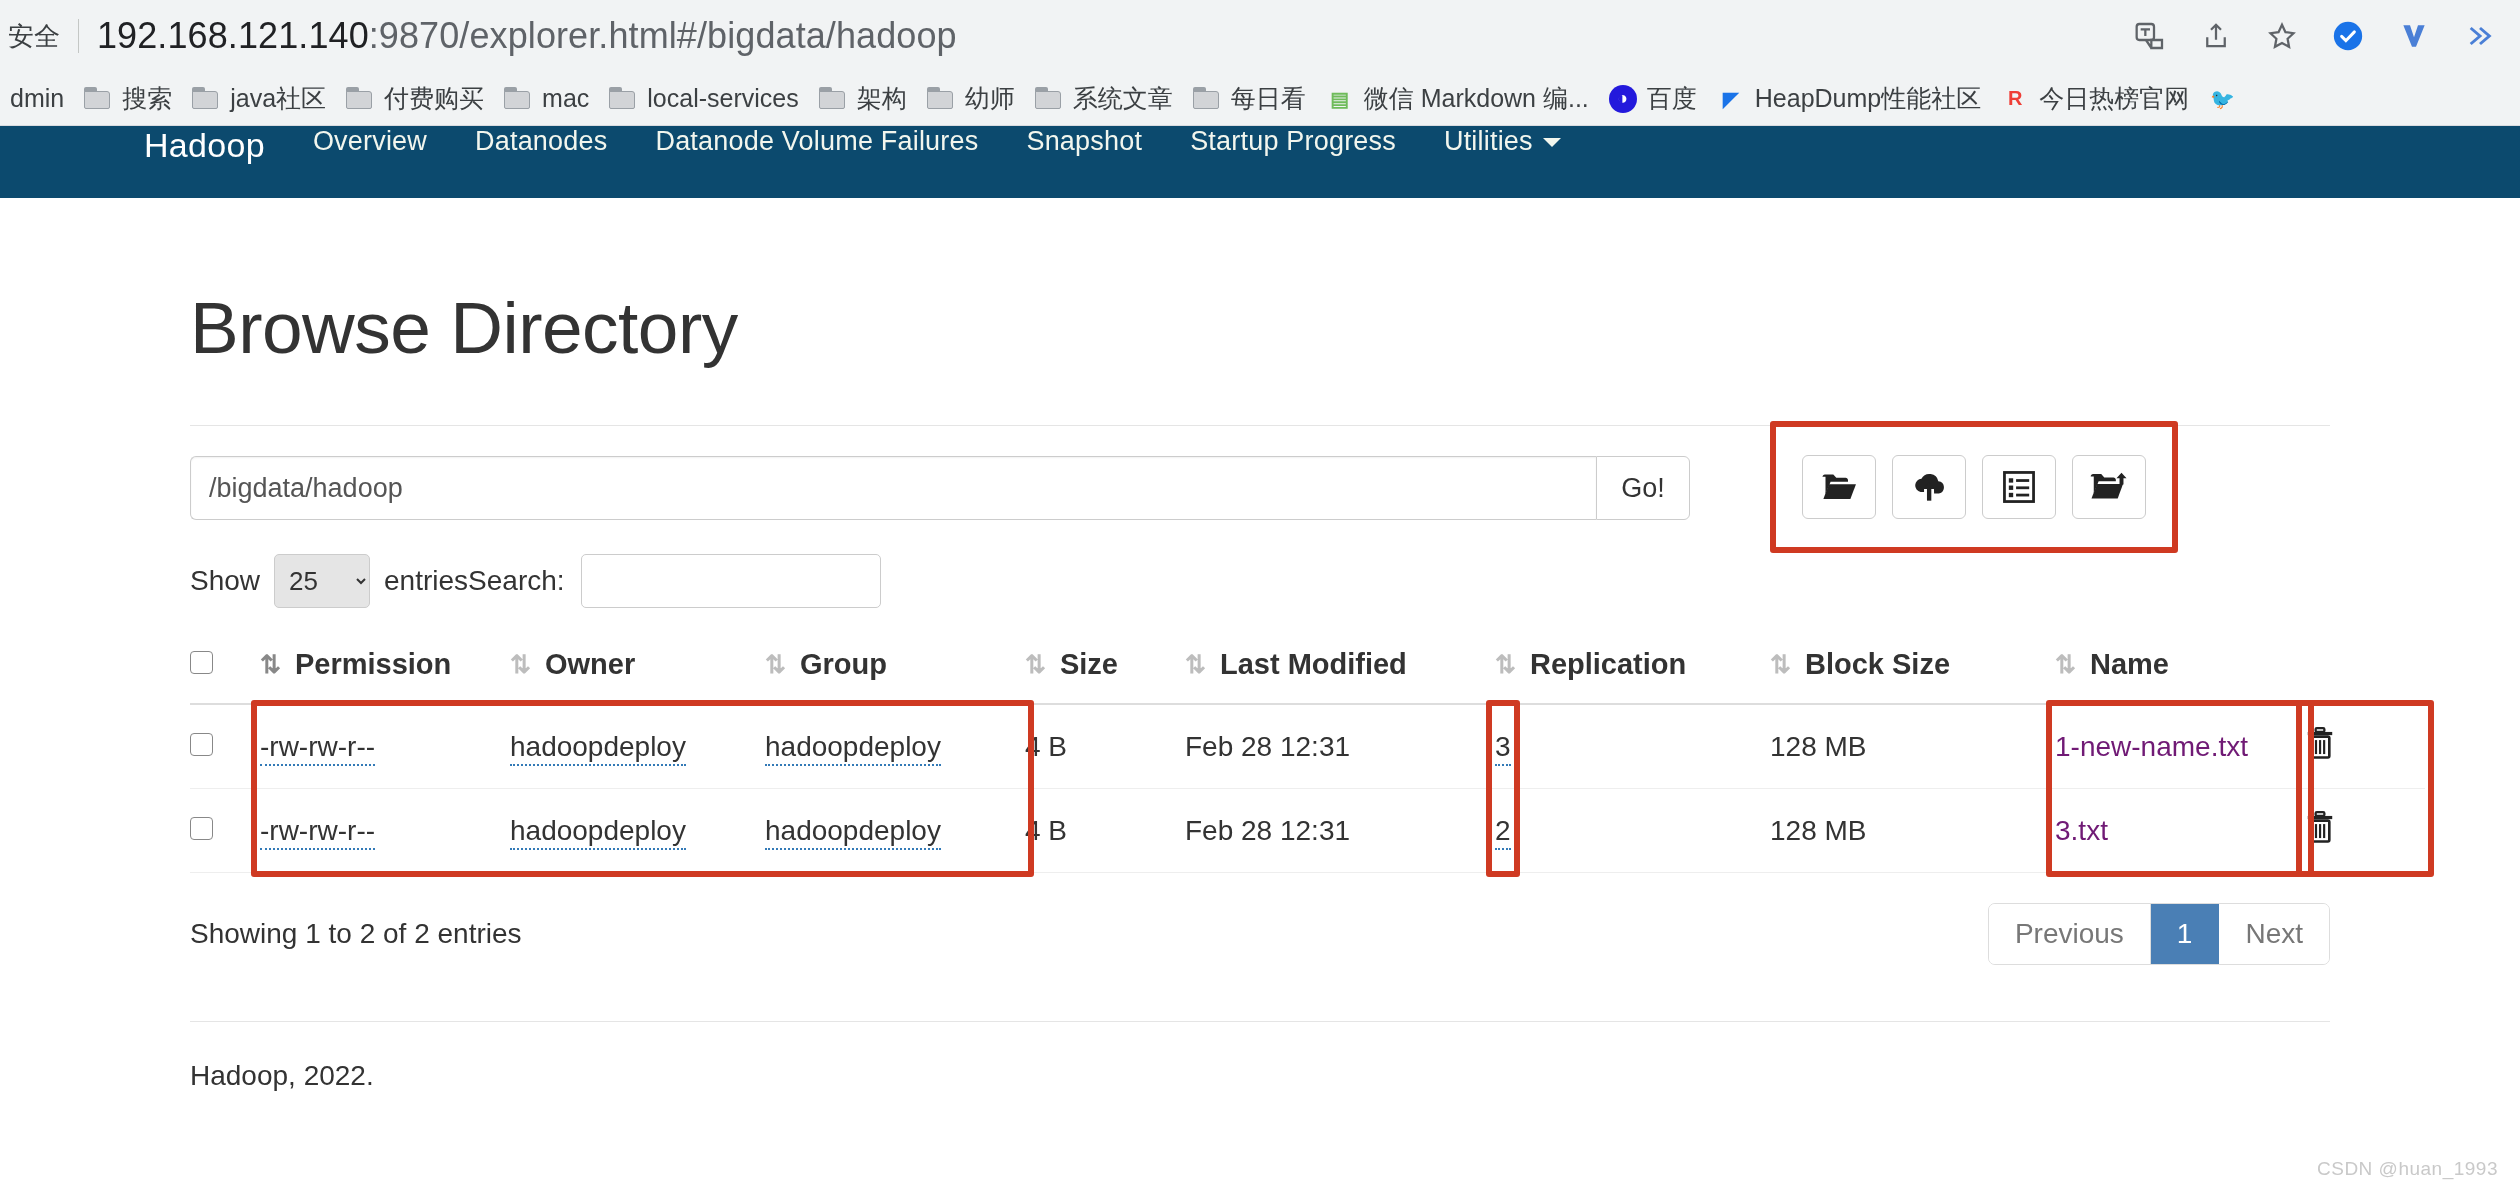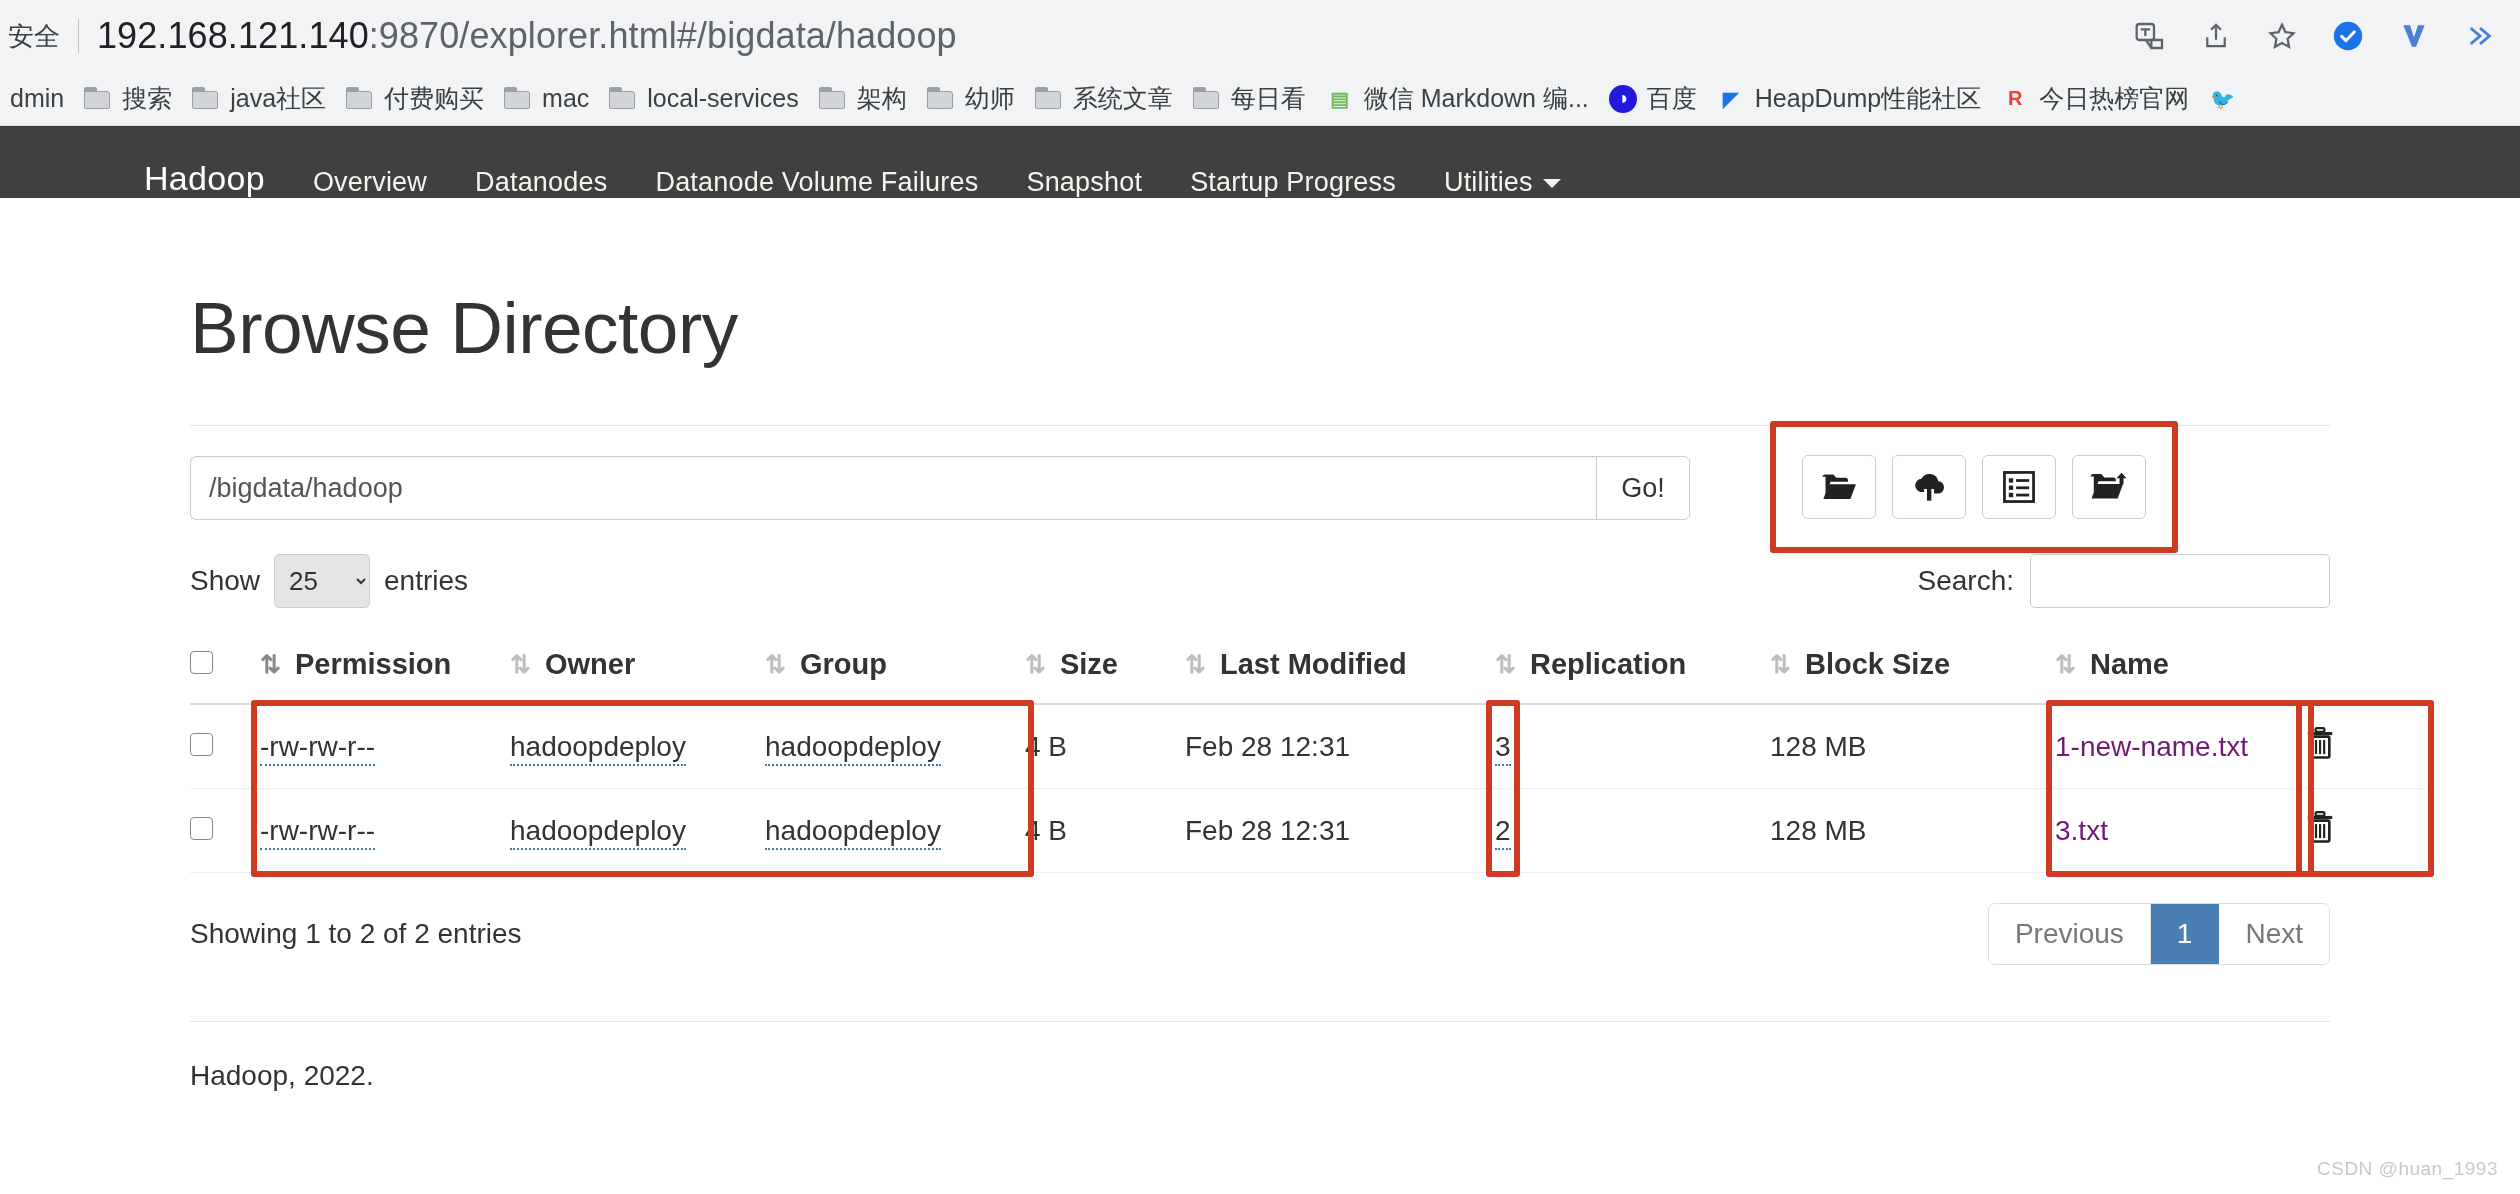--- a/index.html
+++ b/index.html
@@ -118,24 +118,24 @@
     border-radius: 4px;
   }
   .fav-wechat { color: #6fbb5b; }
   .fav-baidu { background:#2319dc; color:#fff; border-radius:50%; font-size:18px; }
   .fav-heap { color:#1a73e8; }
   .fav-rebang { color:#ef3e36; }
   .fav-last { color:#e8573f; }
 
   
   .navbar {
-    background: #404040;
+    background: #0c4a6e;
     height: 72px;
     display: flex;
-    align-items: flex-end;
+    align-items: flex-start;
     padding-left: 120px;
     box-sizing: border-box;
   }
   .nav-brand {
     color: #ffffff;
     font-size: 34px;
     padding: 0 24px;
     letter-spacing: 0.3px;
   }
   .nav-link {
@@ -227,21 +227,20 @@
     display: flex; align-items: center; justify-content: center;
     cursor: pointer;
     box-sizing: border-box;
   }
   .tool-btn:last-child { margin-right: 0; }
   .tool-btn svg { display:block; }
 
   
   .table-controls {
     display: flex;
-    justify-content: space-between;
     align-items: center;
     margin-top: 34px;
   }
   .show-entries {
     font-size: 28px;
     color: #333;
     display: flex;
     align-items: center;
     gap: 14px;
     font-family: "Liberation Sans Narrow", "Liberation Sans", sans-serif;

